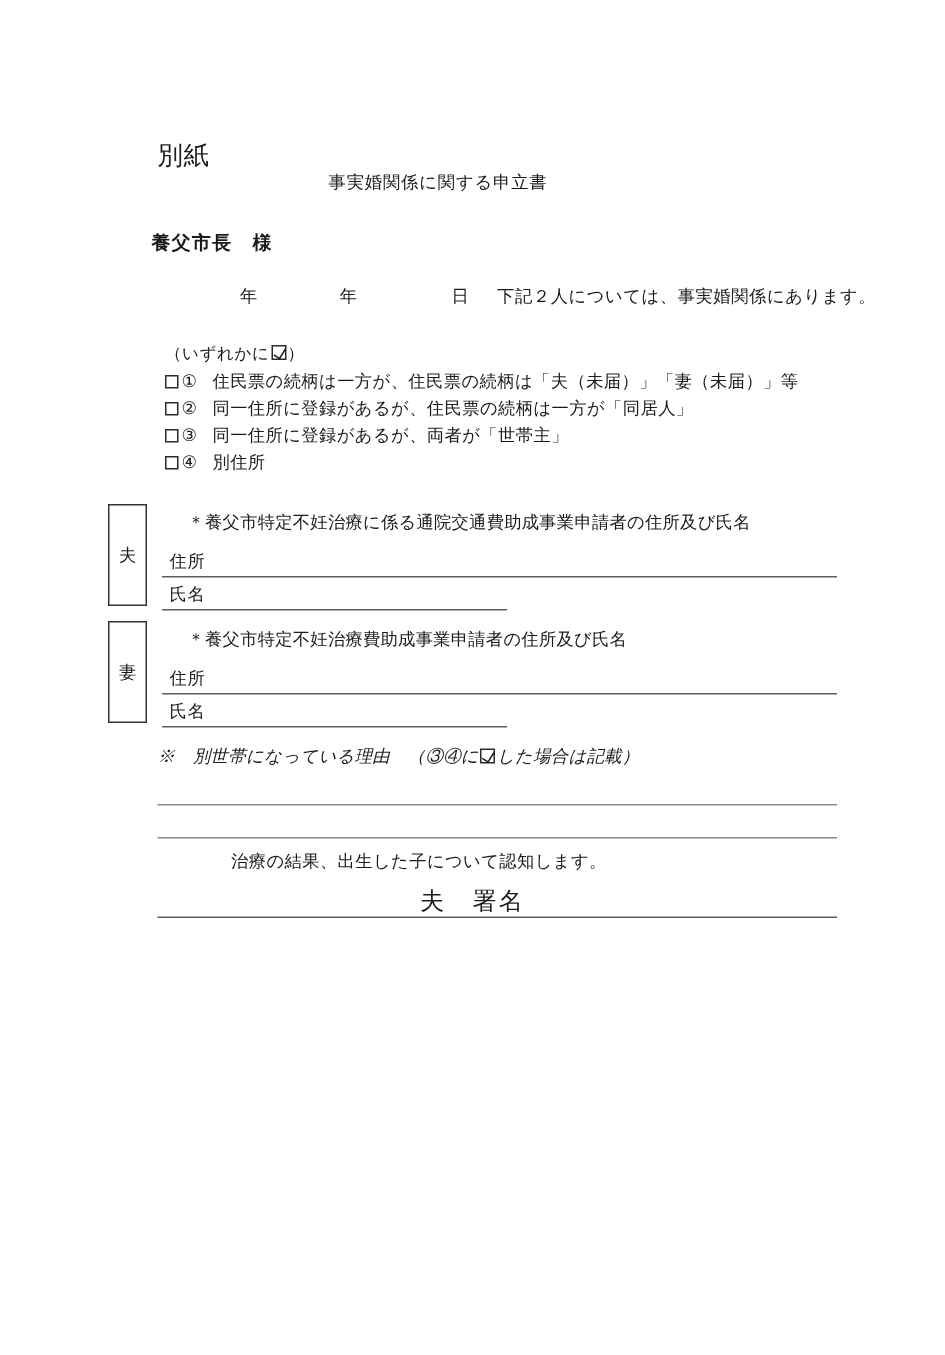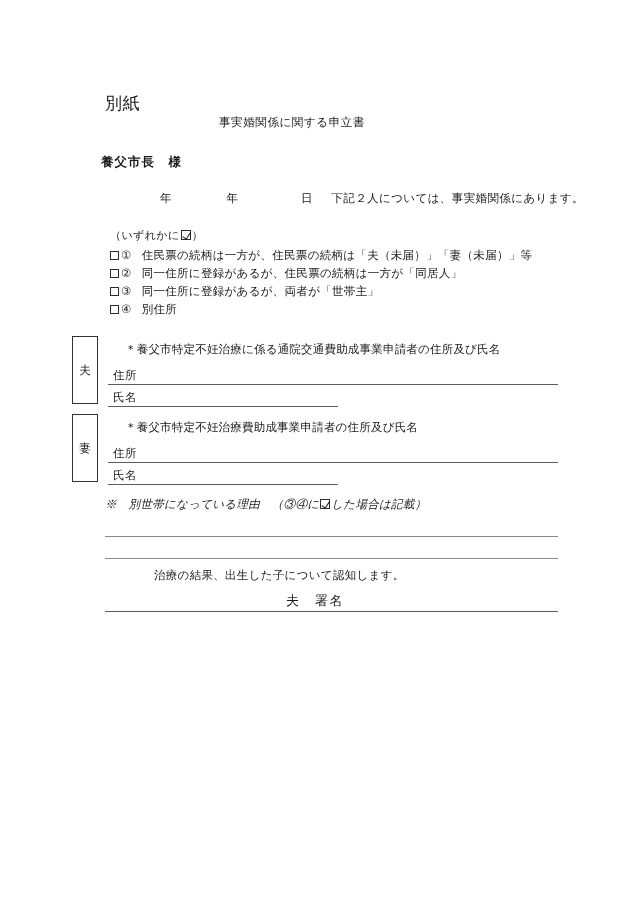--- a/index.html
+++ b/index.html
@@ -181,21 +181,21 @@
     font-size: 11.5px;
     letter-spacing: 0.3px;
     margin-left: 37px;
   }
   .sign-label {
     left: 0;
     top: 594px;
     width: 630px;
     text-align: center;
     white-space: nowrap;
-    font-size: 13px;
+    font-size: 16px;
     letter-spacing: 1.5px;
   }
   .ln-sign { left: 105px; top: 611px; width: 453px; }
 </style>
 </head>
 <body>
 
 <div class="page">
 
   <div class="t attach-label">別紙</div>

